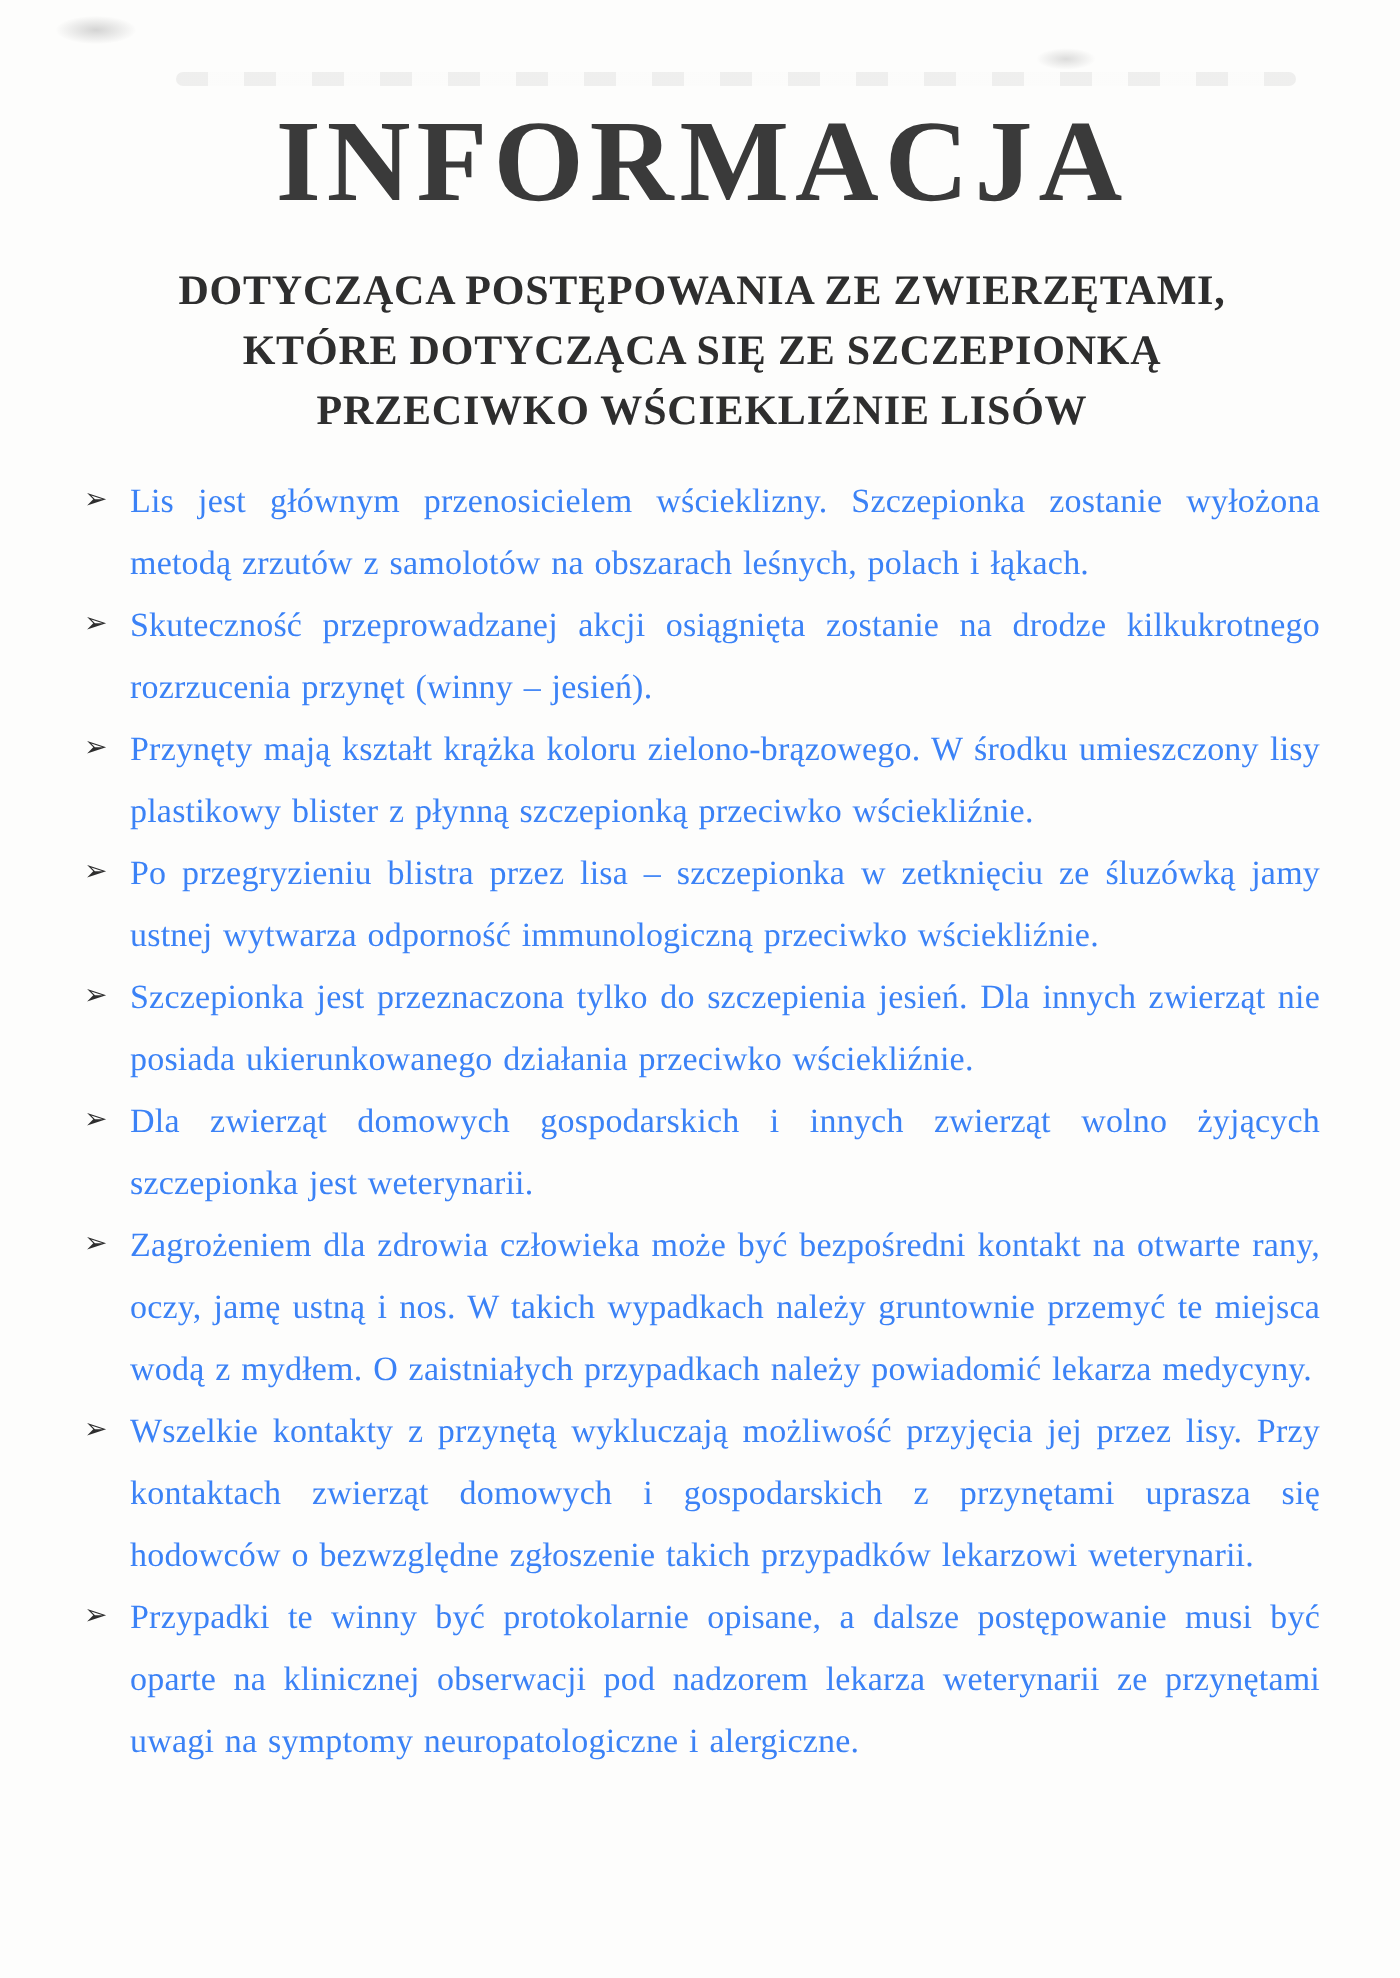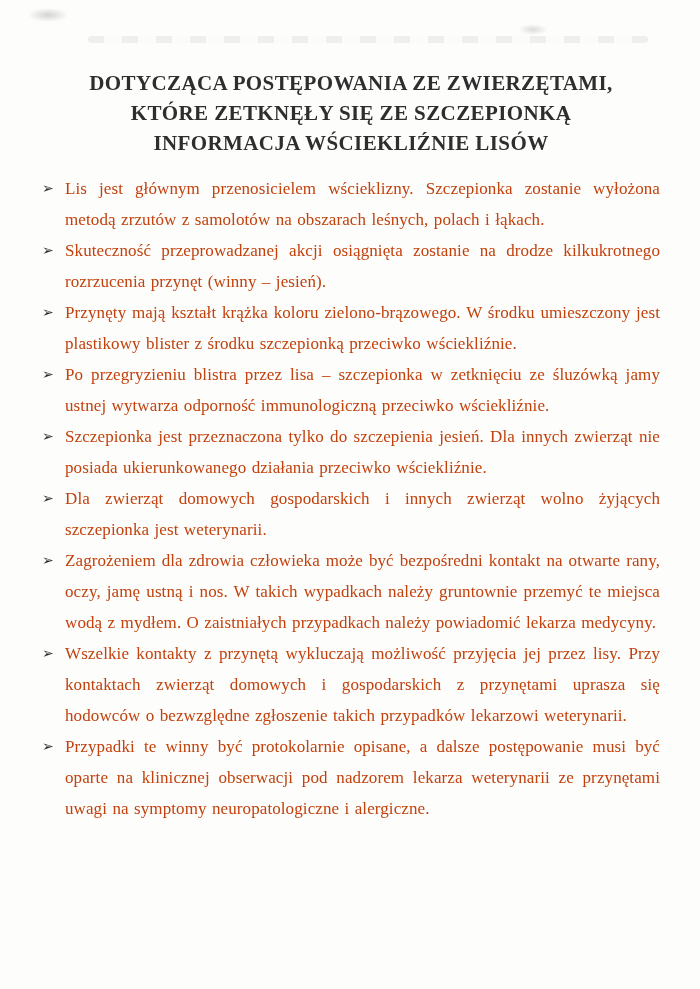--- a/index.html
+++ b/index.html
@@ -75,49 +75,50 @@
     font-family: "DejaVu Sans", sans-serif;
     font-size: 14px;
     line-height: 31px;
     color: #2e2e2e;
   }
   .bullet-text {
     flex: 1 1 auto;
     font-size: 17px;
     line-height: 31px;
     text-align: justify;
-    color: #c2410c;
+    color: #3b82f6;
     letter-spacing: 0.1px;
     word-spacing: 1px;
   }
 </style>
 </head>
 <body>
 
 <div class="page">
 
   <div class="smudge smudge-blob-left"></div>
   <div class="smudge smudge-streak"></div>
   <div class="smudge smudge-blob-right"></div>
 
+  <h1 class="doc-title">INFORMACJA</h1>
 
-  <h2 class="doc-subtitle">DOTYCZĄCA POSTĘPOWANIA ZE ZWIERZĘTAMI, KTÓRE ZETKNĘŁY SIĘ ZE SZCZEPIONKĄ INFORMACJA WŚCIEKLIŹNIE LISÓW</h2>
+  <h2 class="doc-subtitle">DOTYCZĄCA POSTĘPOWANIA ZE ZWIERZĘTAMI, KTÓRE DOTYCZĄCA SIĘ ZE SZCZEPIONKĄ PRZECIWKO WŚCIEKLIŹNIE LISÓW</h2>
 
   <ul class="bullet-list">
     <li class="bullet-item">
       <span class="bullet-glyph">➢</span>
       <span class="bullet-text">Lis jest głównym przenosicielem wścieklizny. Szczepionka zostanie wyłożona metodą zrzutów z samolotów na obszarach leśnych, polach i łąkach.</span>
     </li>
     <li class="bullet-item">
       <span class="bullet-glyph">➢</span>
       <span class="bullet-text">Skuteczność przeprowadzanej akcji osiągnięta zostanie na drodze kilkukrotnego rozrzucenia przynęt (winny – jesień).</span>
     </li>
     <li class="bullet-item">
       <span class="bullet-glyph">➢</span>
-      <span class="bullet-text">Przynęty mają kształt krążka koloru zielono-brązowego. W środku umieszczony jest plastikowy blister z środku szczepionką przeciwko wściekliźnie.</span>
+      <span class="bullet-text">Przynęty mają kształt krążka koloru zielono-brązowego. W środku umieszczony lisy plastikowy blister z płynną szczepionką przeciwko wściekliźnie.</span>
     </li>
     <li class="bullet-item">
       <span class="bullet-glyph">➢</span>
       <span class="bullet-text">Po przegryzieniu blistra przez lisa – szczepionka w zetknięciu ze śluzówką jamy ustnej wytwarza odporność immunologiczną przeciwko wściekliźnie.</span>
     </li>
     <li class="bullet-item">
       <span class="bullet-glyph">➢</span>
       <span class="bullet-text">Szczepionka jest przeznaczona tylko do szczepienia jesień. Dla innych zwierząt nie posiada ukierunkowanego działania przeciwko wściekliźnie.</span>
     </li>
     <li class="bullet-item">

